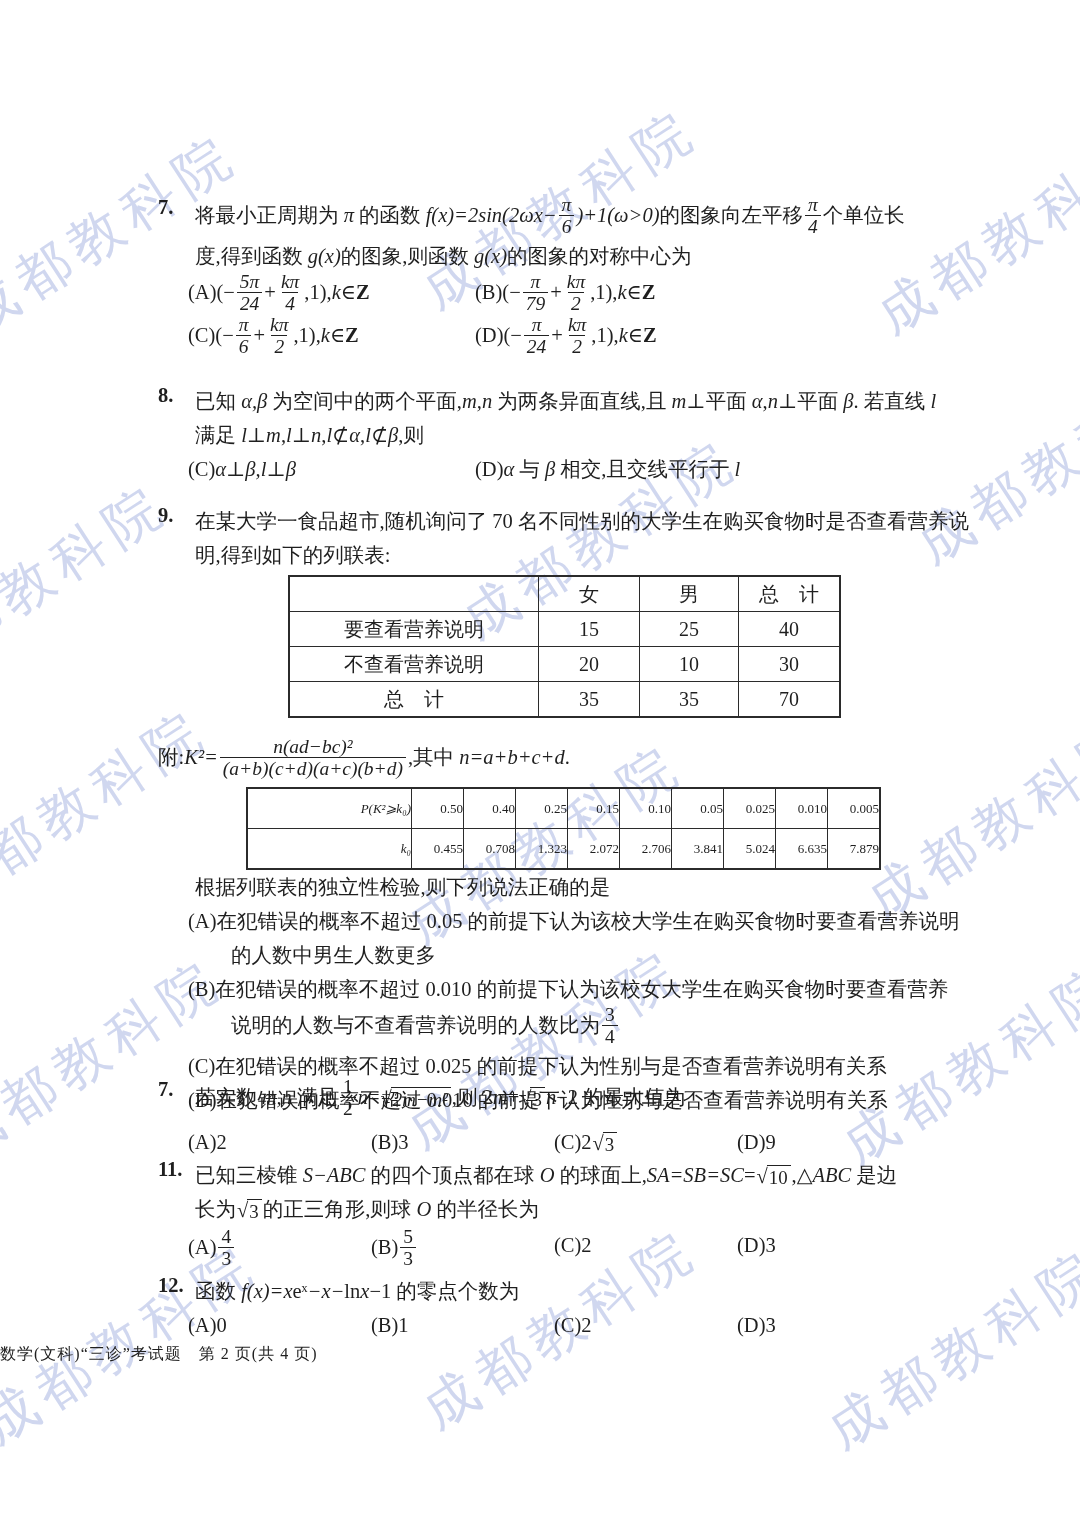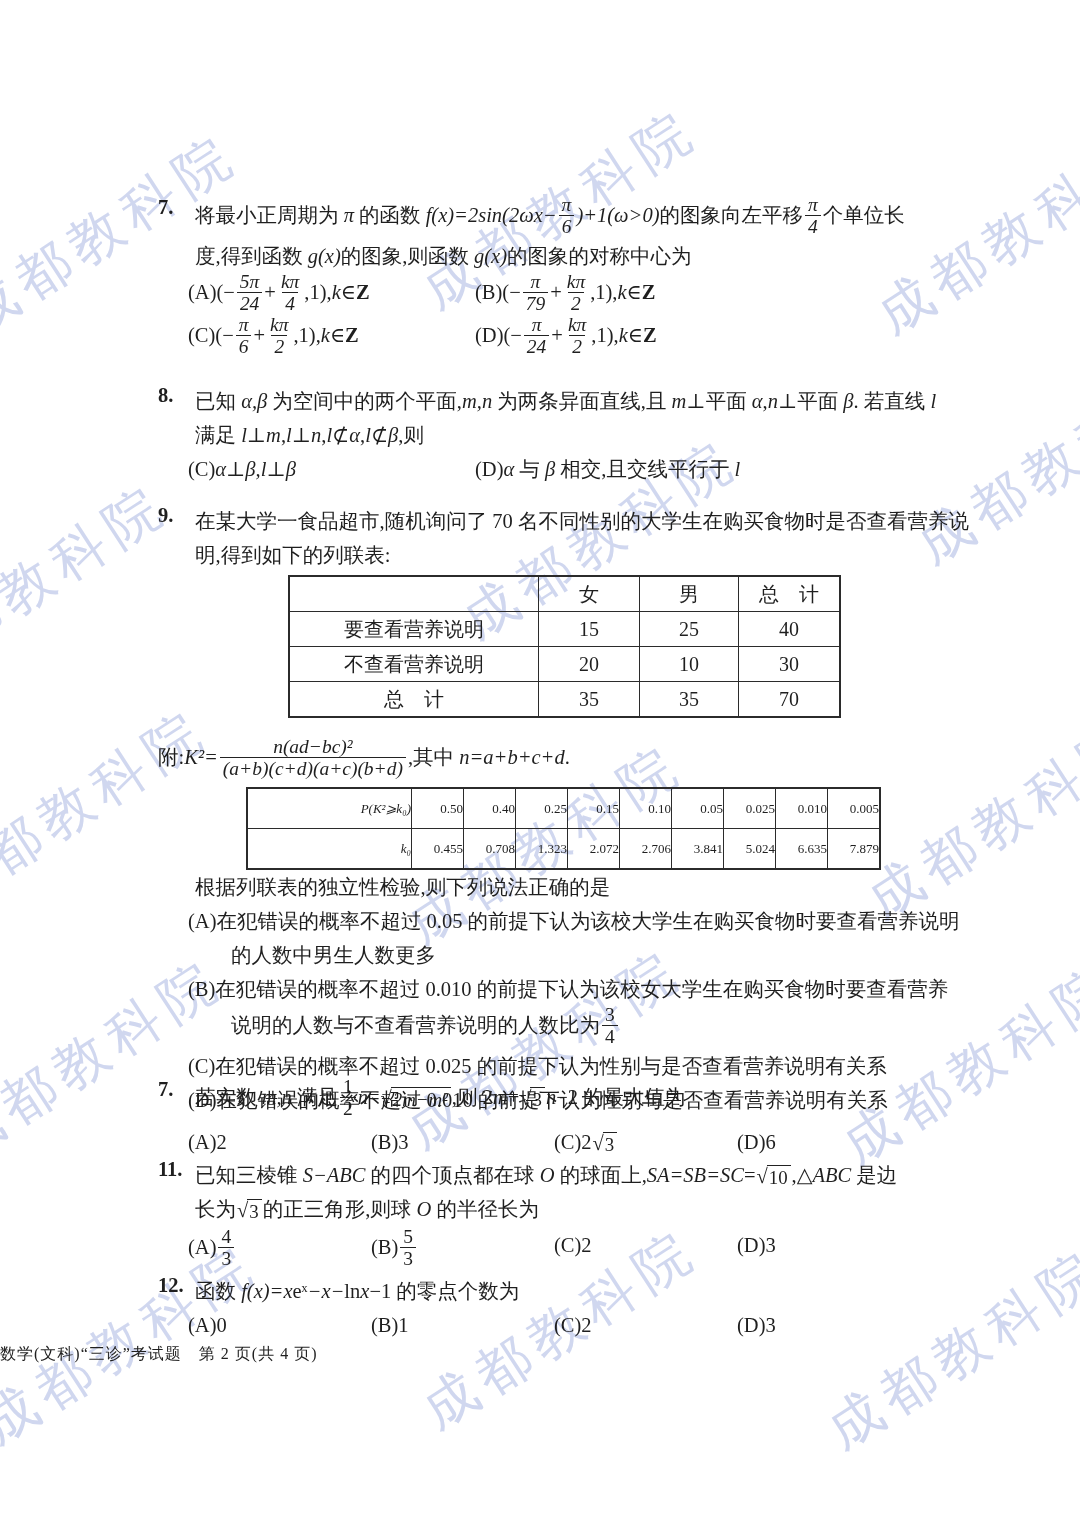--- a/index.html
+++ b/index.html
@@ -244,21 +244,21 @@
             <span class="rd">3</span>
           </span><span class="mi">n</span><span class="rm">−2 的最大值为</span></span>
     </div>
     <div class="opts4" style="margin-top:4px">
       <div class="opt ln"><span class="rm">(A)2</span></div>
       <div class="opt ln"><span class="rm">(B)3</span></div>
       <div class="opt ln"><span class="rm">(C)2</span><span class="sqrt">
             <span class="sg">√</span>
             <span class="rd">3</span>
           </span></div>
-      <div class="opt ln"><span class="rm">(D)6</span></div>
+      <div class="opt ln"><span class="rm">(D)9</span></div>
     </div>
   </div>
 
   <div class="q" style="top:1158px">
     <div class="qrow">
       <span class="qno">11.</span>
       <span class="ln"><span class="rm">已知三棱锥 </span><span class="mi">S−ABC</span><span class="rm"> 的四个顶点都在球 </span><span class="mi">O</span><span class="rm"> 的球面上,</span><span class="mi">SA=SB=SC</span><span class="rm">=</span><span class="sqrt">
             <span class="sg">√</span>
             <span class="rd">10</span>
           </span><span class="rm">,△</span><span class="mi">ABC</span><span class="rm"> 是边</span></span>

